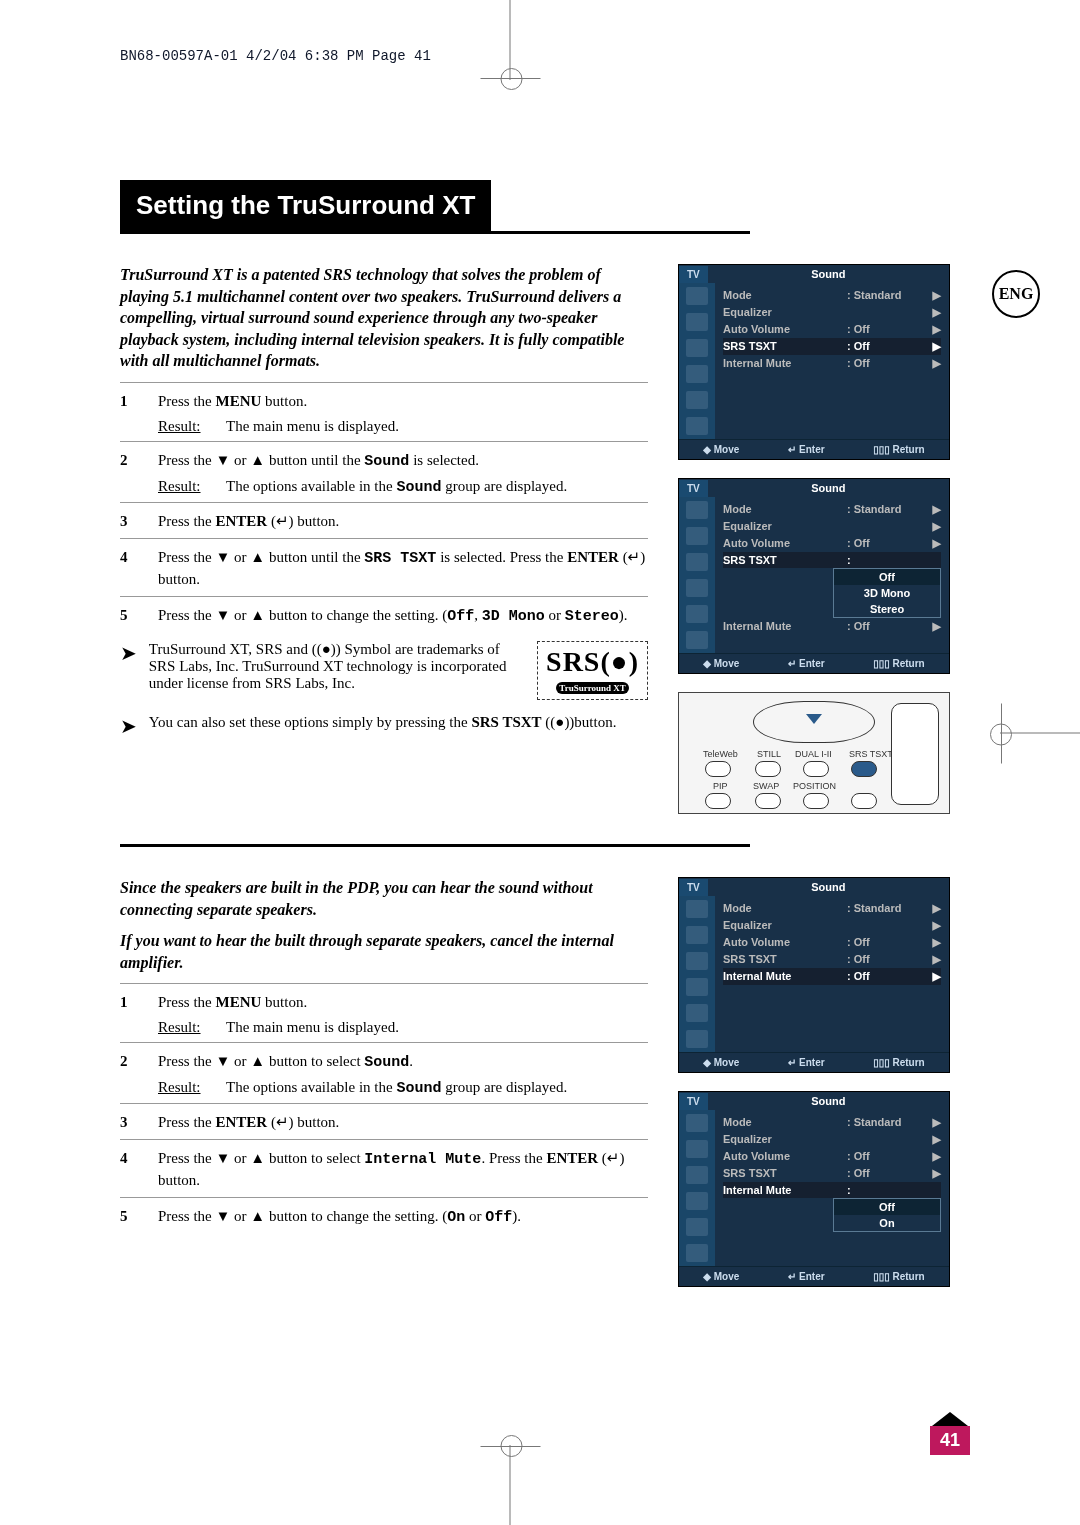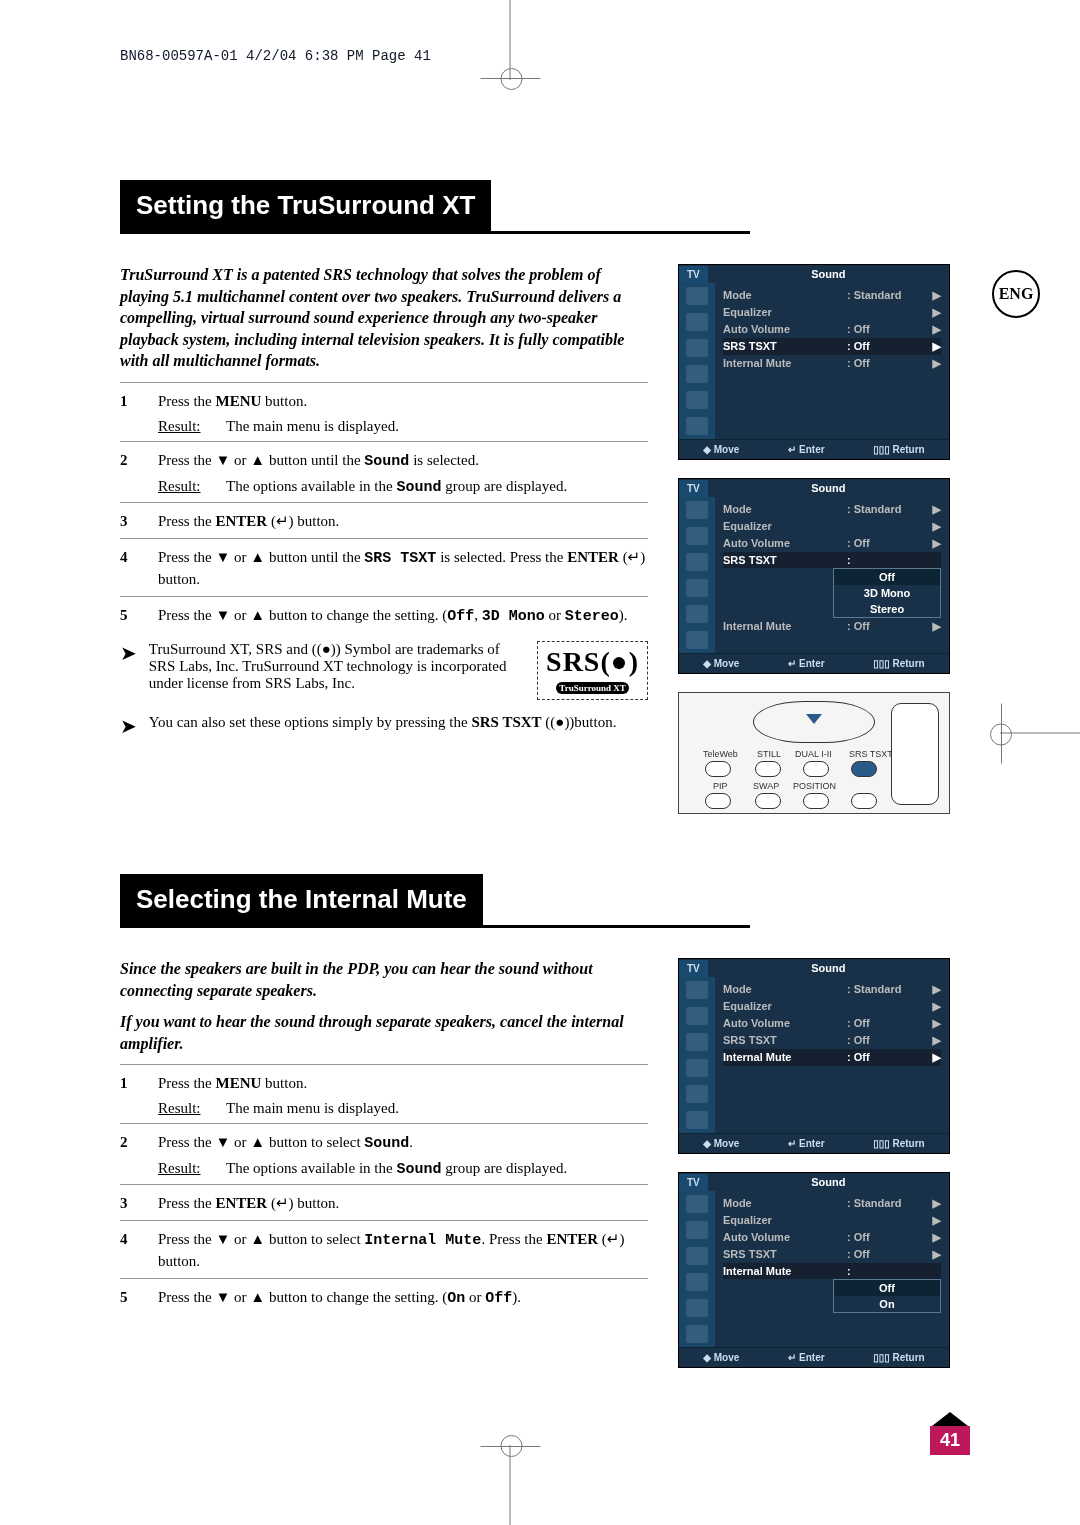--- a/index.html
+++ b/index.html
@@ -262,27 +262,26 @@
                 <div class="btn" style="top:100px;left:124px"></div>
                 <div class="btn" style="top:100px;left:172px"></div>
                 <div class="rhs"></div>
               </div>
             </div>
         </div>
       </div>
     </div>
 
     <div class="section2">
-      <div class="section-title">Selecting the Internal Mute</div>
       <div class="title-rule"></div>
 
       <div class="two-col">
         <div class="left-col">
           <div class="intro">Since the speakers are built in the PDP, you can hear the sound without connecting separate speakers.</div>
-          <div class="intro">If you want to hear the sound through separate speakers, cancel the internal amplifier.</div>
+          <div class="intro">If you want to hear the built through separate speakers, cancel the internal amplifier.</div>
           <div class="hr1"></div>
           <div id="s2steps">
               <div class="step-row">
                 <div class="step-num">1</div>
                 <div class="step-body">Press the <b>MENU</b> button.</div>
               </div>
               <div class="result-row">
                 <div class="result-label">Result:</div>
                 <div>The main menu is displayed.</div>
               </div>

